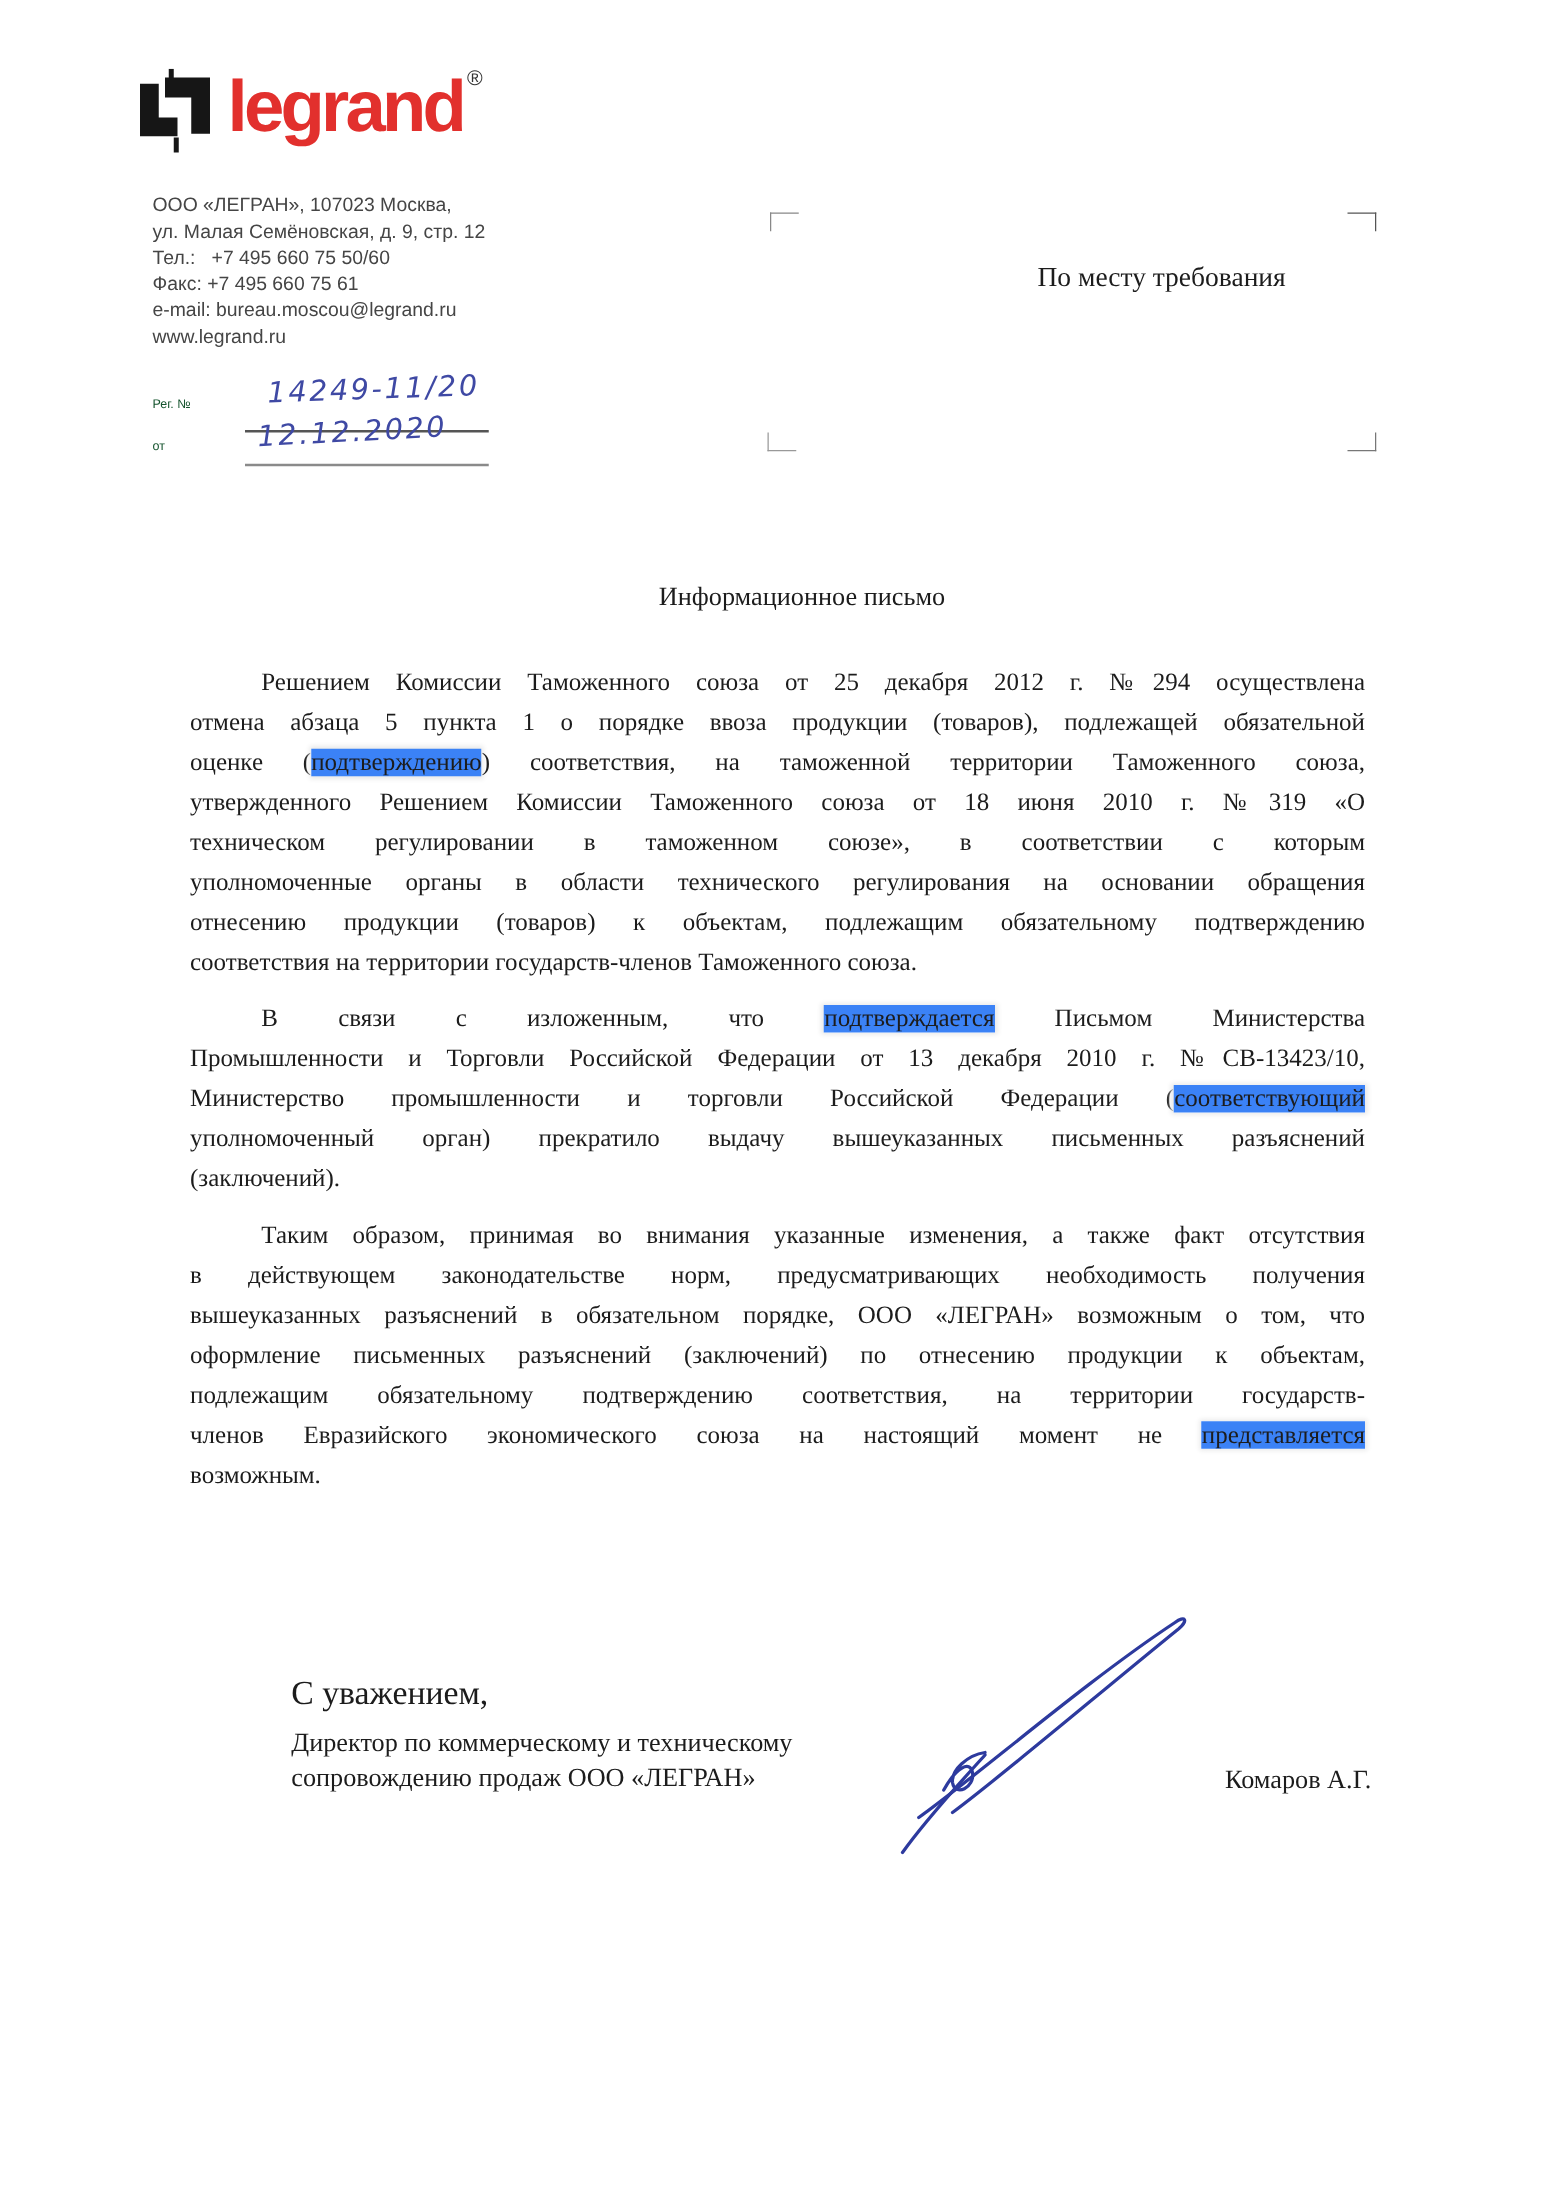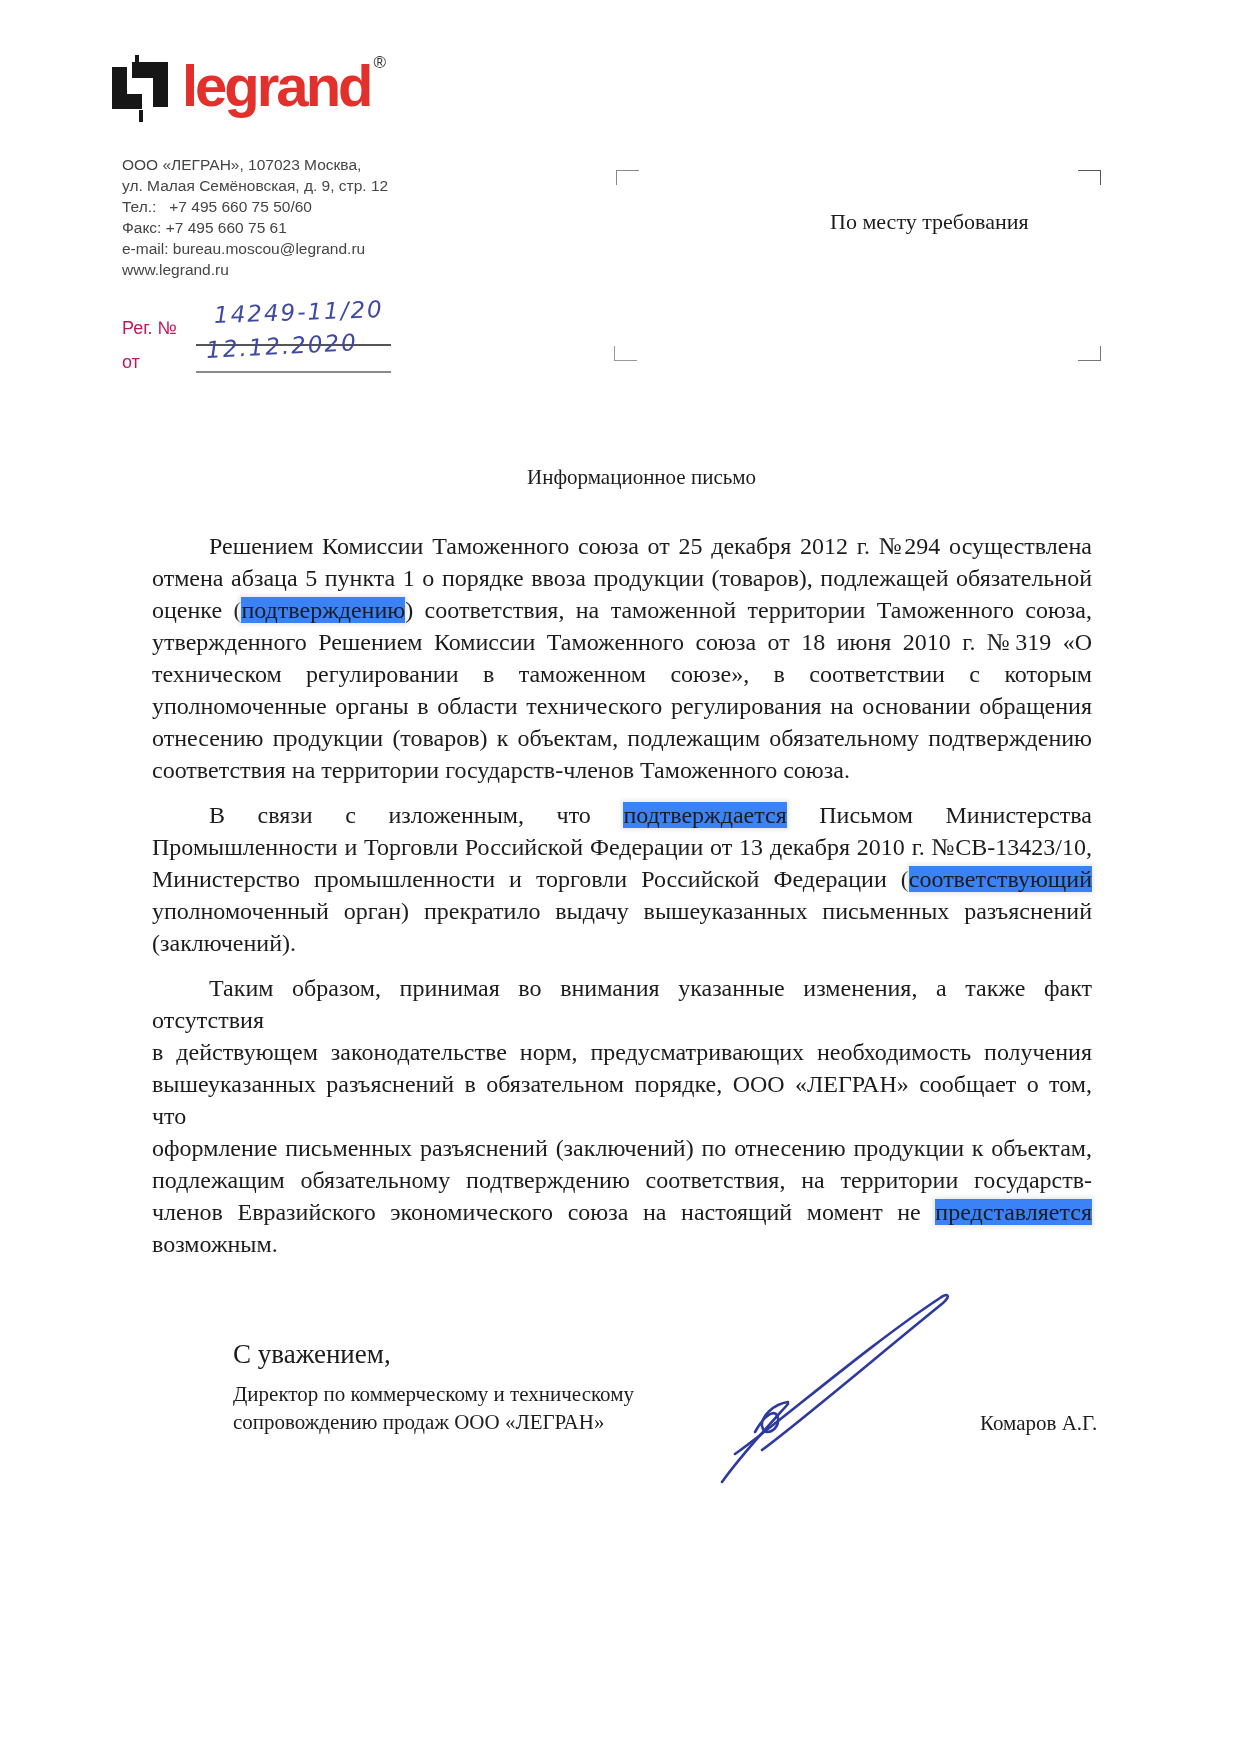--- a/index.html
+++ b/index.html
@@ -13,38 +13,38 @@
               font-size:58px;line-height:58px;letter-spacing:-3px;color:#e2302d;
               margin-left:10px;margin-top:2px;}
   #brand-reg{font-family:"Liberation Sans",sans-serif;font-size:17px;color:#333;
              margin-left:3px;margin-top:-2px;}
 
   #company{position:absolute;left:122px;top:154px;font-family:"Liberation Sans",sans-serif;
            font-size:15.5px;line-height:21px;color:#454545;}
   .company-line{white-space:pre;}
 
   .reg-label{position:absolute;left:122px;font-family:"Liberation Sans",sans-serif;
-             font-size:18px;color:#be185d;}
+             font-size:10px;color:#14532d;}
   .handwrite{position:absolute;font-family:"DejaVu Sans",sans-serif;font-style:italic;
              color:#3f49a4;font-size:23px;letter-spacing:2px;}
   .hand-line{position:absolute;height:2px;background:#555;}
   .hand-line.faint{background:#8a8a8a;}
 
   
   .corner{position:absolute;width:22px;height:14px;}
   #corner-tl{left:616px;top:170px;border-left:1.5px solid #888;border-top:1.5px solid #888;}
   #corner-tr{left:1078px;top:170px;border-right:1.5px solid #555;border-top:1.5px solid #555;}
   #corner-bl{left:614px;top:346px;border-left:1.5px solid #999;border-bottom:1.5px solid #999;}
   #corner-br{left:1078px;top:346px;border-right:1.5px solid #777;border-bottom:1.5px solid #777;}
 
   #recipient{position:absolute;left:830px;top:209px;font-size:22px;}
 
   
   #title{position:absolute;left:527px;top:465px;font-size:21px;}
-  #body{position:absolute;left:152px;top:530px;width:940px;font-size:24px;line-height:32px;font-family:Liberation Serif, serif;}
+  #body{position:absolute;left:152px;top:530px;width:940px;font-size:20px;line-height:32px;font-family:Liberation Serif, serif;}
   .para{margin:0;}
   .para + .para{margin-top:13px;}
   .jline{text-align:justify;text-align-last:justify;}
   .jline.last{text-align-last:left;}
   .jline.indent{text-indent:57px;}
   .hl{background:#3b82f6;box-shadow:0 0 4px 2px #e9e9e9;}
 
   
   #salutation{position:absolute;left:233px;top:1306px;font-size:27px;margin-top:33px;}
   #position{position:absolute;left:233px;top:1380px;font-size:21px;line-height:28px;}
@@ -106,21 +106,21 @@
     <div class="para">
       <div class="jline indent">В связи с изложенным, что <span class="hl">подтверждается</span> Письмом Министерства</div>
       <div class="jline">Промышленности и Торговли Российской Федерации от 13 декабря 2010 г. №СВ-13423/10,</div>
       <div class="jline">Министерство промышленности и торговли Российской Федерации (<span class="hl">соответствующий</span></div>
       <div class="jline">уполномоченный орган) прекратило выдачу вышеуказанных письменных разъяснений</div>
       <div class="jline last">(заключений).</div>
     </div>
     <div class="para">
       <div class="jline indent">Таким образом, принимая во внимания указанные изменения, а также факт отсутствия</div>
       <div class="jline">в действующем законодательстве норм, предусматривающих необходимость получения</div>
-      <div class="jline">вышеуказанных разъяснений в обязательном порядке, ООО «ЛЕГРАН» сообщает о том, что</div>
+      <div class="jline">вышеуказанных разъяснений в обязательном порядке, ООО «ЛЕГРАН» возможным о том, что</div>
       <div class="jline">оформление письменных разъяснений (заключений) по отнесению продукции к объектам,</div>
       <div class="jline">подлежащим обязательному подтверждению соответствия, на территории государств-</div>
       <div class="jline">членов Евразийского экономического союза на настоящий момент не <span class="hl">представляется</span></div>
       <div class="jline last">возможным.</div>
     </div>
   </div>
 
   <div id="salutation">С уважением,</div>
   <div id="position">
     <div>Директор по коммерческому и техническому</div>

